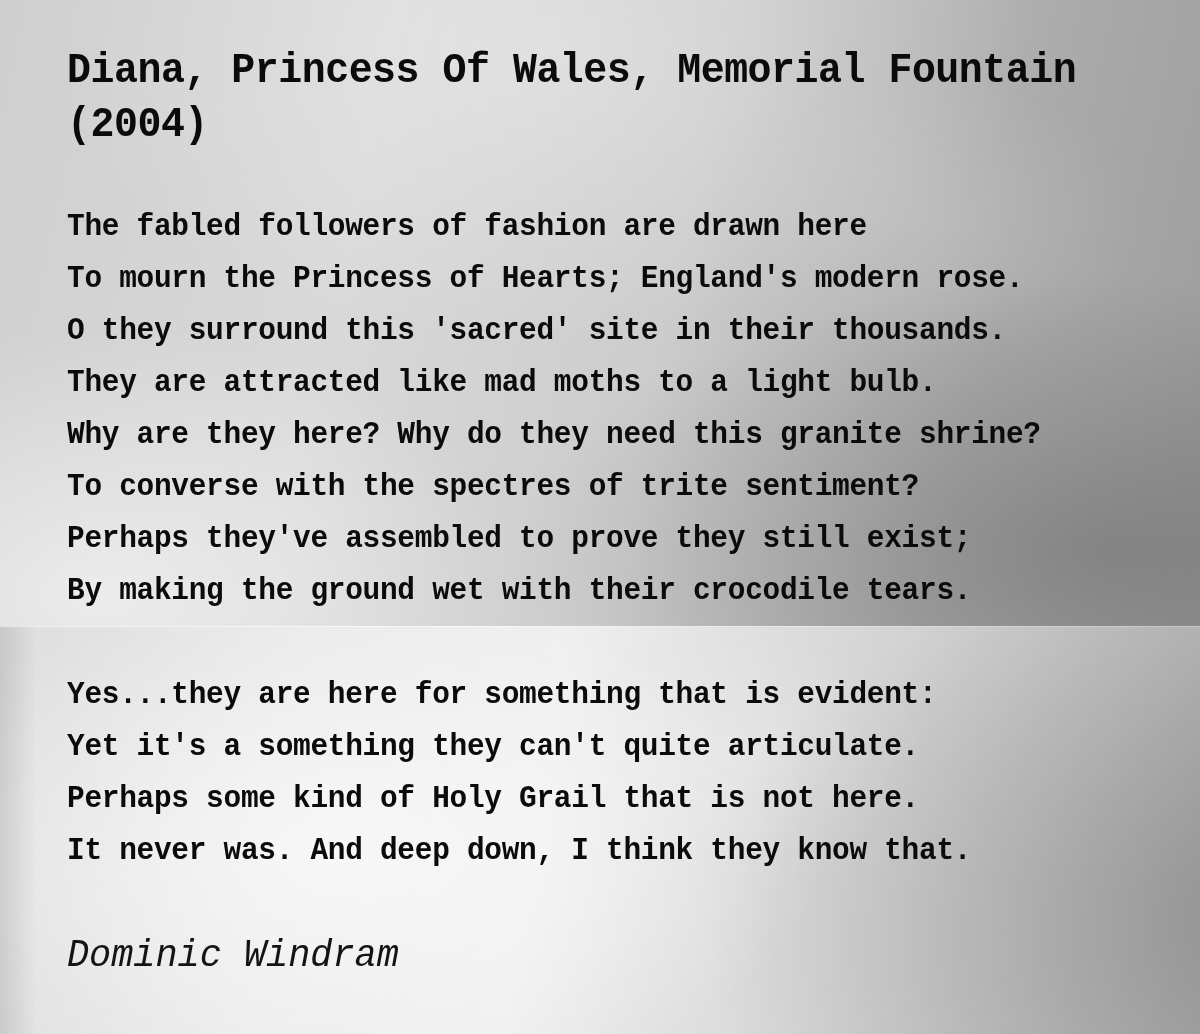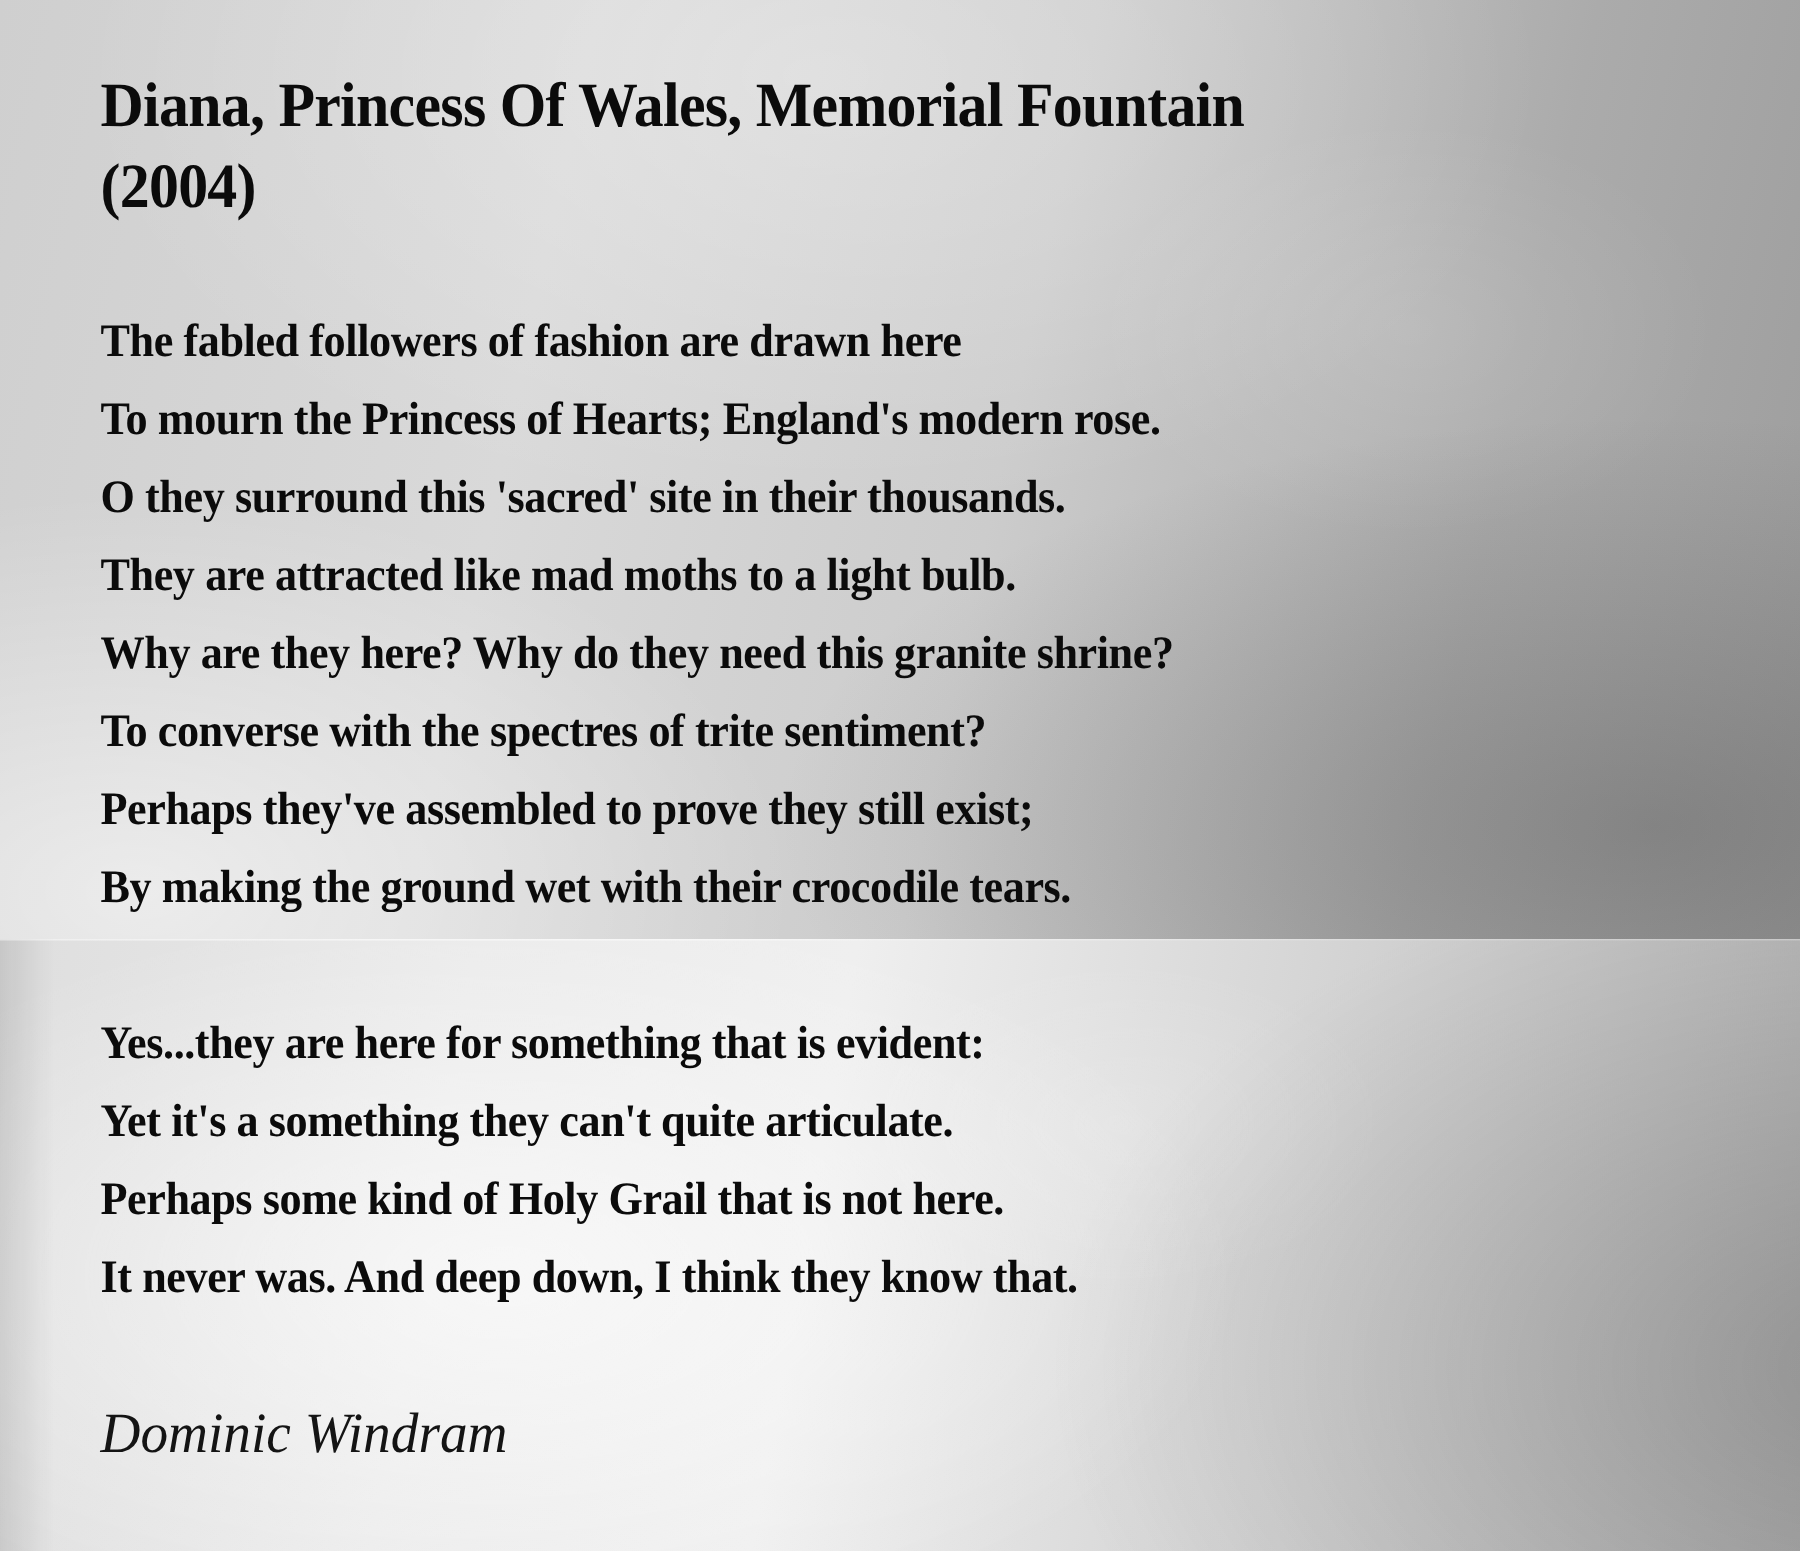--- a/index.html
+++ b/index.html
@@ -5,21 +5,21 @@
   html, body {
     margin: 0;
     padding: 0;
     background: #ffffff;
   }
   .page {
     position: relative;
     width: 1200px;
     height: 1034px;
     overflow: hidden;
-    font-family: Liberation Serif, serif;
+    font-family: Liberation Mono, monospace;
   }
   
   .bg-top {
     position: absolute;
     left: 0; top: 0;
     width: 1200px; height: 626px;
     background:
       radial-gradient(900px 420px at 92% 88%, rgba(60,60,60,0.30), rgba(60,60,60,0) 65%),
       radial-gradient(700px 420px at 45% 8%, rgba(255,255,255,0.30), rgba(255,255,255,0) 70%),
       radial-gradient(620px 380px at 8% 95%, rgba(255,255,255,0.55), rgba(255,255,255,0) 70%),

